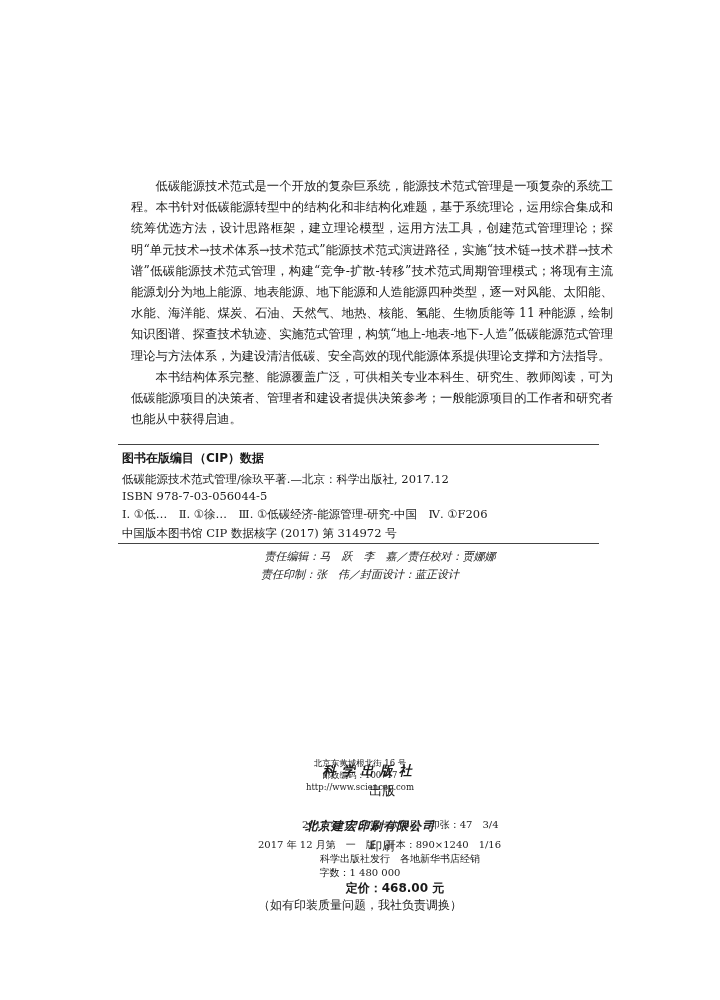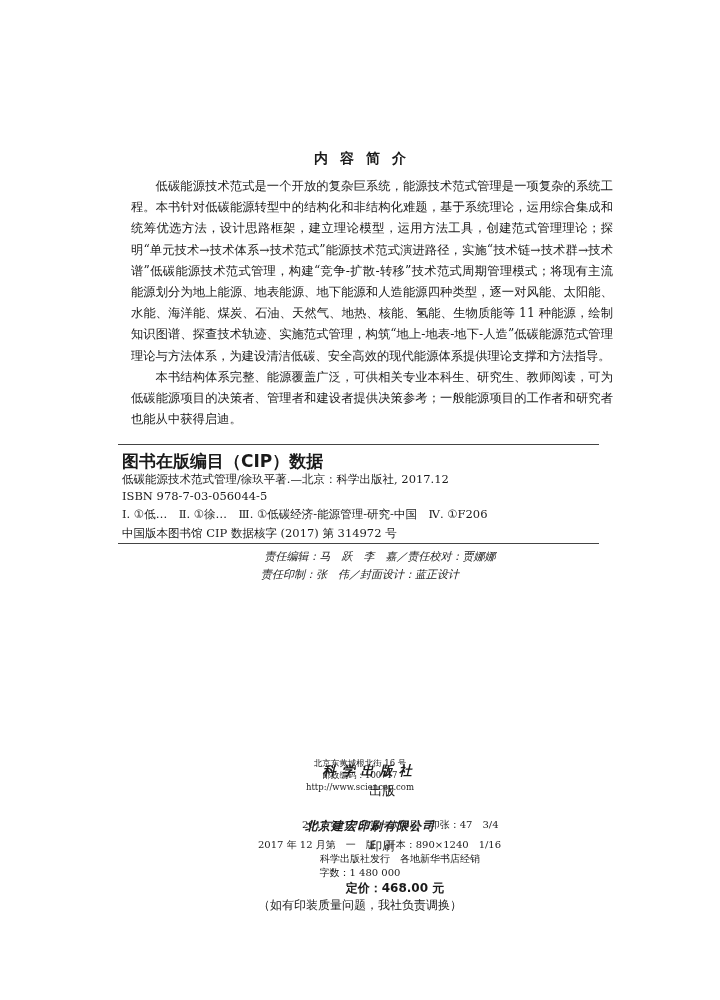--- a/index.html
+++ b/index.html
@@ -53,21 +53,21 @@
       border-top: 1.5px solid #444;
       border-bottom: 1.5px solid #444;
       height: 98px;
     }
     .cip-heading {
       position: absolute;
       left: 4px;
       top: 5px;
       font-family: "DejaVu Sans", "Liberation Sans", sans-serif;
       font-weight: bold;
-      font-size: 17px;
+      font-size: 12px;
     }
     .cip-line {
       position: absolute;
       left: 4px;
       font-size: 11.5px;
       white-space: nowrap;
     }
     .credits {
       position: absolute;
       left: 0; width: 720px;
@@ -118,21 +118,20 @@
       left: 258px;
       font-size: 10px;
       white-space: pre;
     }
   </style>
 </head>
 <body>
 
 <div class="page">
 
-  <div class="title">内容简介</div>
 
   <div class="abstract">
     <p>低碳能源技术范式是一个开放的复杂巨系统，能源技术范式管理是一项复杂的系统工程。本书针对低碳能源转型中的结构化和非结构化难题，基于系统理论，运用综合集成和统筹优选方法，设计思路框架，建立理论模型，运用方法工具，创建范式管理理论；探明“单元技术→技术体系→技术范式”能源技术范式演进路径，实施“技术链→技术群→技术谱”低碳能源技术范式管理，构建“竞争-扩散-转移”技术范式周期管理模式；将现有主流能源划分为地上能源、地表能源、地下能源和人造能源四种类型，逐一对风能、太阳能、水能、海洋能、煤炭、石油、天然气、地热、核能、氢能、生物质能等 11 种能源，绘制知识图谱、探查技术轨迹、实施范式管理，构筑“地上-地表-地下-人造”低碳能源范式管理理论与方法体系，为建设清洁低碳、安全高效的现代能源体系提供理论支撑和方法指导。</p>
     <p>本书结构体系完整、能源覆盖广泛，可供相关专业本科生、研究生、教师阅读，可为低碳能源项目的决策者、管理者和建设者提供决策参考；一般能源项目的工作者和研究者也能从中获得启迪。</p>
   </div>
 
   <div class="cip">
     <div class="cip-heading">图书在版编目（CIP）数据</div>
     <div class="cip-line" style="top:27px;">低碳能源技术范式管理/徐玖平著.—北京：科学出版社, 2017.12</div>
     <div class="cip-line" style="top:44px;">ISBN 978-7-03-056044-5</div>

